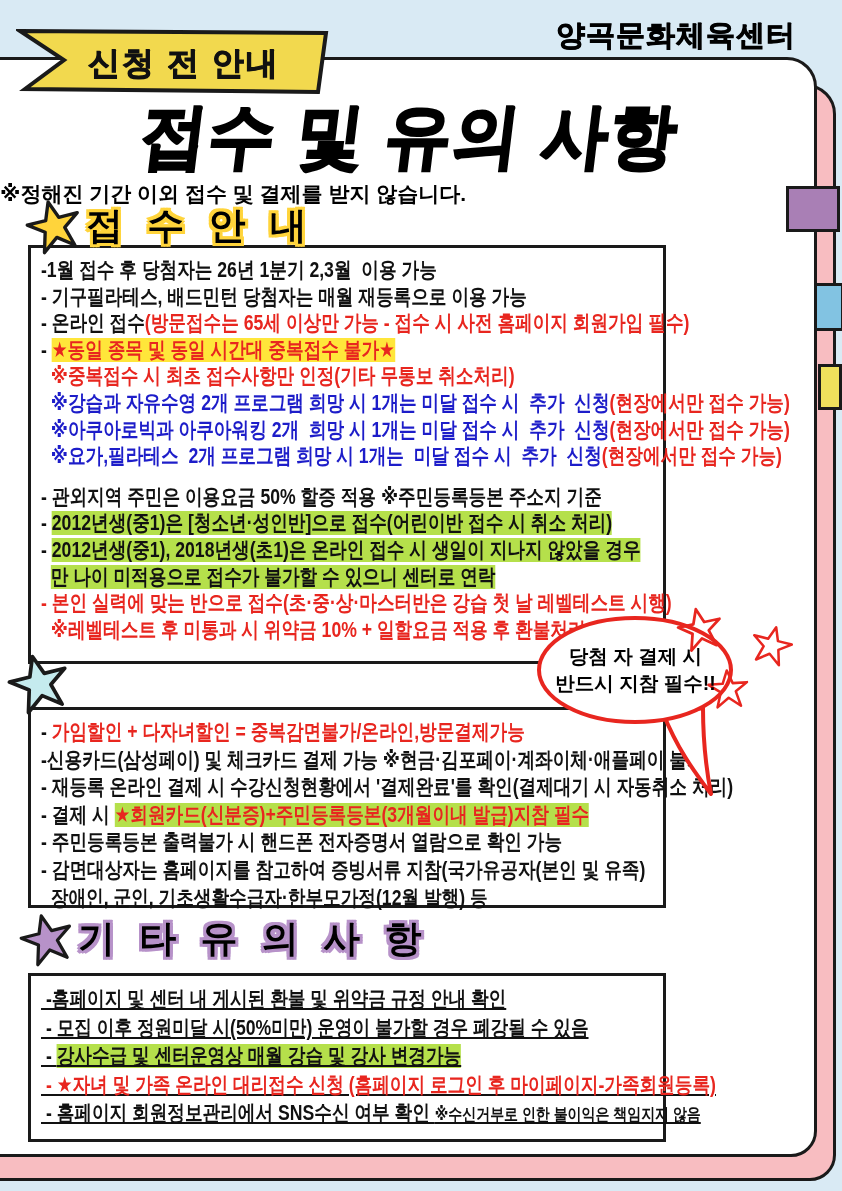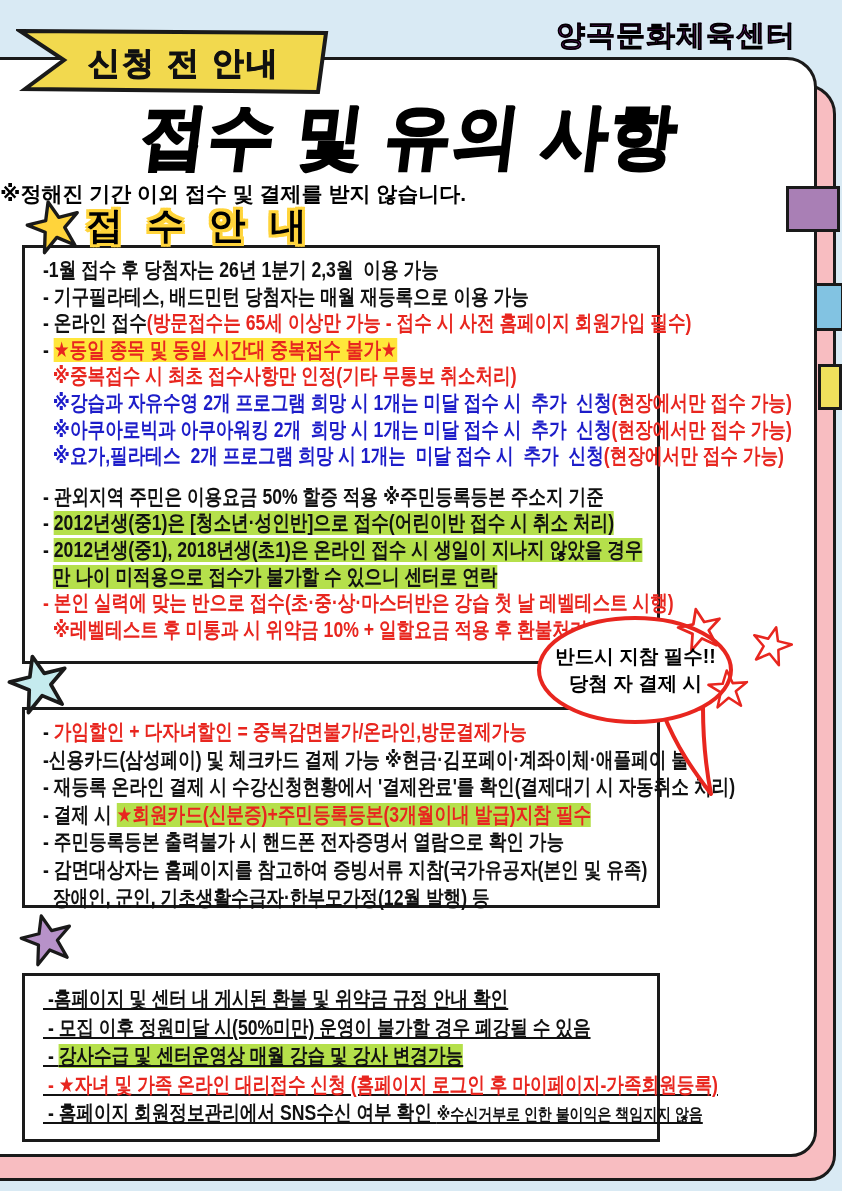--- a/index.html
+++ b/index.html
@@ -20,21 +20,21 @@
     background:#ffffff; border:3px solid #1a1a1a;
     border-radius:0 30px 26px 0; z-index:2;
   }
   .side-tab { position:absolute; border:3px solid #1a1a1a; z-index:3; }
   .tab-purple { left:786px; top:186px; width:54px; height:46px; background:#a97fb5; }
   .tab-blue   { left:814px; top:283px; width:30px; height:48px; background:#82c3e2; }
   .tab-yellow { left:818px; top:364px; width:24px; height:46px; background:#efe05c; }
 
   .center-name {
     position:absolute; top:16px; right:46px; z-index:4;
-    font-size:29px; letter-spacing:1px; color:#a21caf;
+    font-size:29px; letter-spacing:1px; color:#000000;
     -webkit-text-stroke:0.8px #000;
   }
   .ribbon { position:absolute; left:16px; top:28px; width:318px; height:68px; z-index:5; }
   .ribbon svg { position:absolute; left:0; top:0; }
   .ribbon-label {
     position:absolute; left:72px; top:14px; font-size:32px; color:#111;
     letter-spacing:2px; -webkit-text-stroke:1px #111;
   }
   .title-wrap { position:absolute; left:0; top:92px; width:820px; text-align:center; z-index:4; }
   .main-title {
@@ -49,22 +49,22 @@
   .sh-1 { left:26px; top:198px; }
   .sh-2 { left:8px;  top:652px; }
   .sh-3 { left:20px; top:912px; }
   .star-icon { flex:0 0 auto; }
   .sh-text { font-size:37px; letter-spacing:7px; color:#000; margin-left:4px; white-space:pre; }
   .glow-yellow { text-shadow:-3px -3px 0 #ffd43b,3px -3px 0 #ffd43b,-3px 3px 0 #ffd43b,3px 3px 0 #ffd43b,-3px 0 0 #ffd43b,3px 0 0 #ffd43b,0 -3px 0 #ffd43b,0 3px 0 #ffd43b;text-align:center; }
   .glow-cyan   { text-shadow:-3px -3px 0 #bfe9ec,3px -3px 0 #bfe9ec,-3px 3px 0 #bfe9ec,3px 3px 0 #bfe9ec,-3px 0 0 #bfe9ec,3px 0 0 #bfe9ec,0 -3px 0 #bfe9ec,0 3px 0 #bfe9ec; }
   .glow-purple { text-shadow:-3px -3px 0 #b792c9,3px -3px 0 #b792c9,-3px 3px 0 #b792c9,3px 3px 0 #b792c9,-3px 0 0 #b792c9,3px 0 0 #b792c9,0 -3px 0 #b792c9,0 3px 0 #b792c9; }
 
   .content-box {
-    position:absolute; left:22px; width:638px; background:#fff;
-    border:3px solid #1a1a1a; z-index:3; padding:9px 10px 4px 18px;
+    position:absolute; left:28px; width:638px; background:#fff;
+    border:3px solid #1a1a1a; z-index:3; padding:9px 10px 4px 10px;
   }
   .box-1 { top:245px; height:419px; }
   .box-2 { top:707px; height:201px; }
   .box-3 { top:973px; height:169px;text-decoration:underline; }
 
   .line { white-space:pre; transform:scaleX(.82); transform-origin:0 50%;
     font-size:21.5px; line-height:26.6px; }
   .box-2 .line { line-height:27.6px; }
   .box-3 .line { line-height:28.6px; }
   .line.gap { height:14px; line-height:14px; }
@@ -111,20 +111,21 @@
 </div>
 <div class="section-header sh-2">
   <svg class="star-icon" width="62" height="62" viewBox="0 0 100 100" style="transform:rotate(-14deg)">
     <path d="M50 6 L62 37 L96 37 L68 57 L78 92 L50 71 L22 92 L32 57 L4 37 L38 37 Z" fill="#c5ebee" stroke="#1a1a1a" stroke-width="6" stroke-linejoin="round"></path>
   </svg>
 </div>
 <div class="section-header sh-3">
   <svg class="star-icon" width="54" height="54" viewBox="0 0 100 100" style="transform:rotate(-14deg)">
     <path d="M50 6 L62 37 L96 37 L68 57 L78 92 L50 71 L22 92 L32 57 L4 37 L38 37 Z" fill="#b792c9" stroke="#1a1a1a" stroke-width="6" stroke-linejoin="round"></path>
   </svg>
+  <span class="sh-text glow-purple">기 타 유 의 사 항</span>
 </div>
 
 <div class="content-box box-1">
     <div class="line"><span class="k">-1월 접수 후 당첨자는 26년 1분기 2,3월  이용 가능</span></div>
     <div class="line"><span class="k">- 기구필라테스, 배드민턴 당첨자는 매월 재등록으로 이용 가능</span></div>
     <div class="line"><span class="k">- 온라인 접수</span><span class="r">(방문접수는 65세 이상만 가능 - 접수 시 사전 홈페이지 회원가입 필수)</span></div>
     <div class="line"><span class="k">- </span><span class="r hl-y">★동일 종목 및 동일 시간대 중복접수 불가★</span></div>
     <div class="line"><span class="r">  ※중복접수 시 최초 접수사항만 인정(기타 무통보 취소처리)</span></div>
     <div class="line"><span class="b">  ※강습과 자유수영 2개 프로그램 희망 시 1개는 미달 접수 시  추가  신청</span><span class="r">(현장에서만 접수 가능)</span></div>
     <div class="line"><span class="b">  ※아쿠아로빅과 아쿠아워킹 2개  희망 시 1개는 미달 접수 시  추가  신청</span><span class="r">(현장에서만 접수 가능)</span></div>
@@ -158,16 +159,16 @@
   <svg width="327" height="210" viewBox="0 0 327 210">
     <path d="M 148 115 C 162 150, 178 172, 196 196 C 190 165, 188 135, 188 110 Z" fill="#ffffff" stroke="#e8261f" stroke-width="4" stroke-linejoin="round"></path>
     <ellipse cx="120" cy="72" rx="96" ry="52" fill="#ffffff" stroke="#e8261f" stroke-width="4"></ellipse>
     <g fill="none" stroke="#e8261f" stroke-width="6" stroke-linejoin="round">
       <path transform="translate(162,8) rotate(-12 23 23) scale(0.46)" d="M50 6 L62 37 L96 37 L68 57 L78 92 L50 71 L22 92 L32 57 L4 37 L38 37 Z"></path>
       <path transform="translate(236,26) rotate(14 20 20) scale(0.42)" d="M50 6 L62 37 L96 37 L68 57 L78 92 L50 71 L22 92 L32 57 L4 37 L38 37 Z"></path>
       <path transform="translate(192,70) rotate(-4 20 20) scale(0.42)" d="M50 6 L62 37 L96 37 L68 57 L78 92 L50 71 L22 92 L32 57 L4 37 L38 37 Z"></path>
     </g>
   </svg>
   <div class="bubble-text">
+    <div>당첨 자 결제 시</div>
     <div>반드시 지참 필수!!</div>
-    <div>당첨 자 결제 시</div>
   </div>
 </div>
 
 </body></html>

